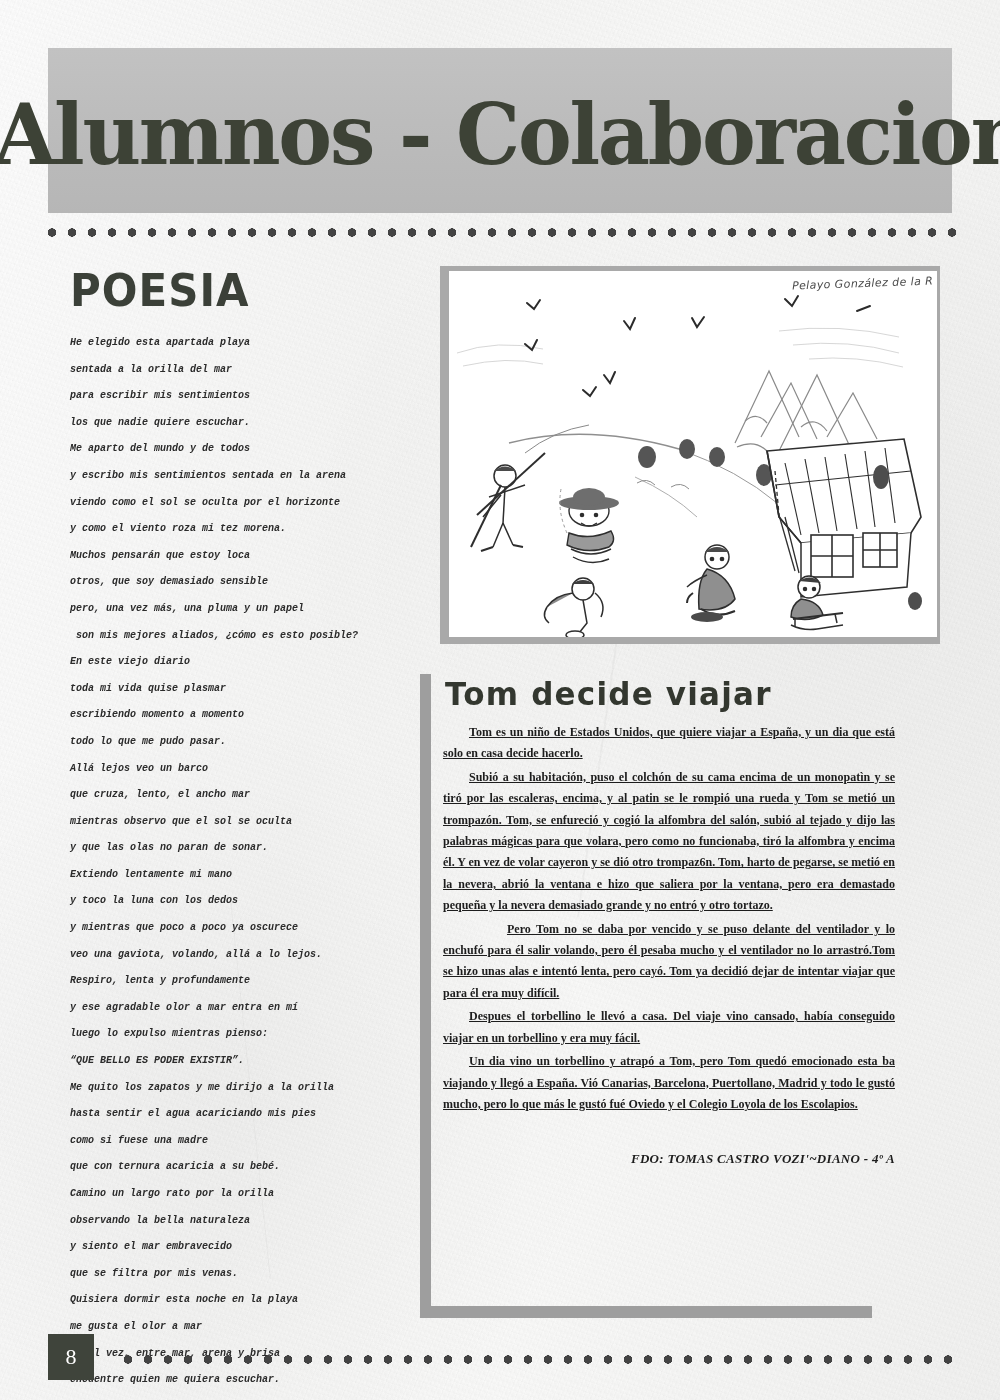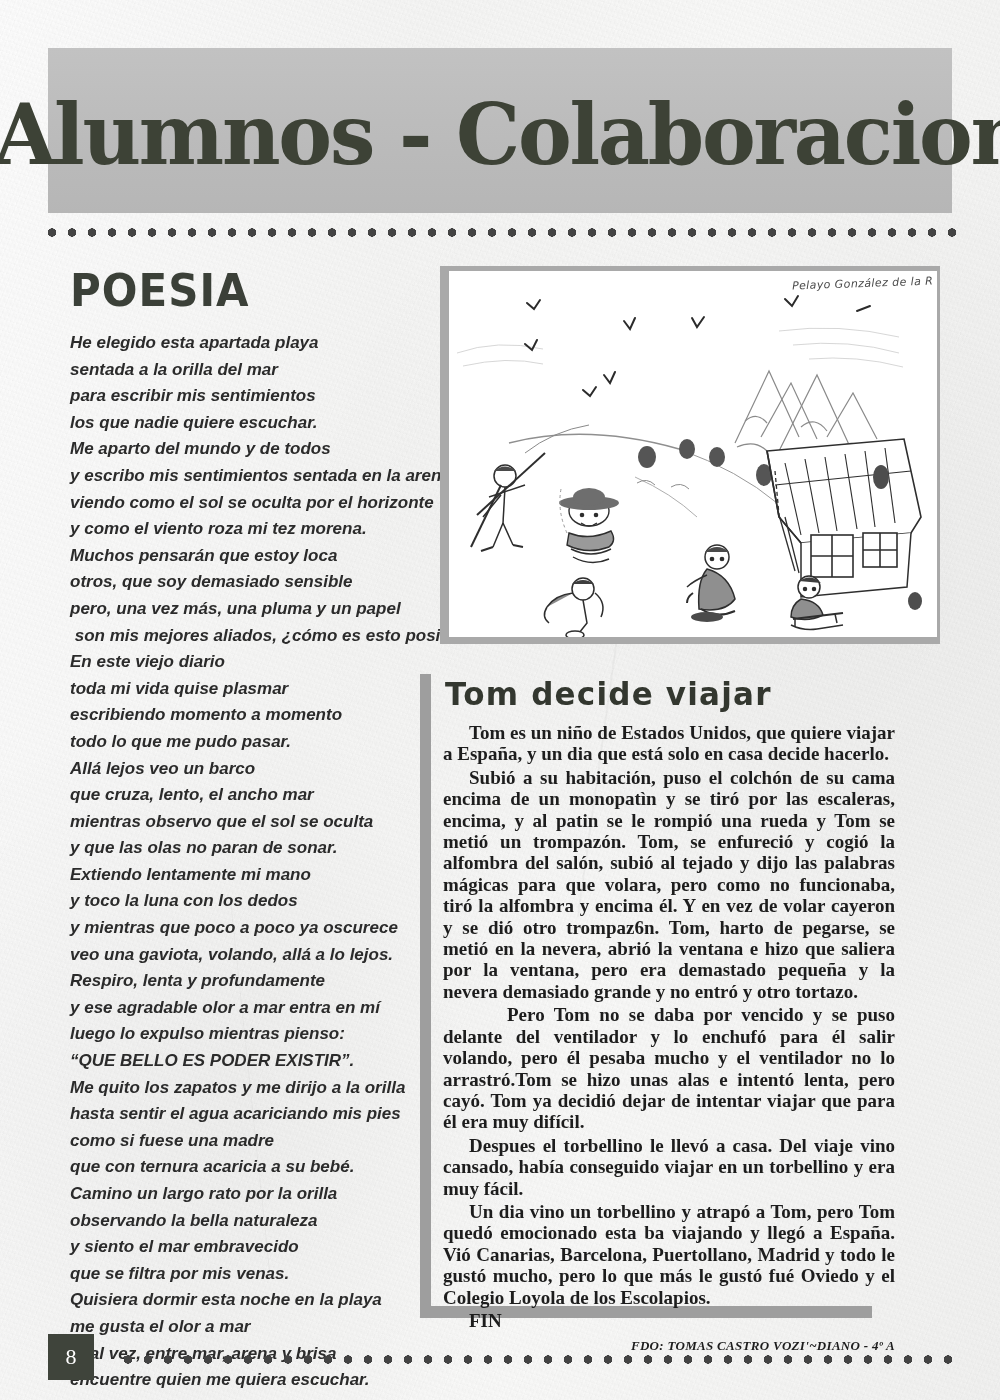--- a/index.html
+++ b/index.html
@@ -59,23 +59,23 @@
   #poem-col{position:absolute;left:70px;top:268px;width:350px;}
   #poem-heading{
     font-family:"DejaVu Sans", sans-serif;
     font-weight:700;
     font-size:42px;letter-spacing:1px;line-height:44px;
     color:#3b4038;
     transform:scaleY(1.06);transform-origin:left top;
     margin-bottom:18px;
   }
   #poem-lines{
-    font-family:Liberation Sans, sans-serif;
+    font-family:Liberation Mono, monospace;
     font-style:italic;font-weight:700;
-    font-size:17px;line-height:26.6px;
+    font-size:10px;line-height:26.6px;
     color:#2b2b2b;
     white-space:pre-wrap;
   }
   .pline{white-space:pre;}
 
   
   #drawing-wrap{position:absolute;left:440px;top:266px;width:500px;height:378px;}
   #drawing-shadow{
     position:absolute;left:0;top:0;width:500px;height:378px;
     background:#a9a9a9;
@@ -106,30 +106,31 @@
     font-family:"DejaVu Sans", sans-serif;
     font-weight:700;font-size:31px;line-height:34px;
     letter-spacing:1.2px;
     color:#33372f;
     margin:10px 0 12px 2px;
     transform:scaleY(1.04);transform-origin:left top;
   }
   #story-body{
     font-family:"Liberation Serif", serif;
     font-weight:700;
-    font-size:19px;line-height:21.4px;
+    font-size:12px;line-height:21.4px;
     color:#1d1d1d;
     text-align:justify;
     width:452px;
+    text-decoration:underline;
   }
   #story-body p{margin:0 0 2px 0;text-indent:26px;}
   #story-body p.wide-indent{text-indent:64px;}
   #story-body p.fin{text-indent:26px;margin-top:2px;}
   #story-author{
-    margin-top:7px;width:452px;text-align:right;
+    margin-top:36px;width:452px;text-align:right;
     font-family:"Liberation Serif", serif;
     font-style:italic;font-weight:700;
     font-size:13px;letter-spacing:.3px;color:#1d1d1d;
   }
 
   
   #page-number{
     position:absolute;left:48px;top:1334px;width:46px;height:46px;
     background:#3f443b;
     color:#ffffff;
@@ -305,21 +306,20 @@
     <div id="story-rule-left"></div>
     <div id="story-rule-bottom"></div>
     <div id="story-inner">
       <div id="story-title">Tom decide viajar</div>
       <div id="story-body">
           <p>Tom es un niño de Estados Unidos, que quiere viajar a España, y un dia que está solo en casa decide hacerlo.</p>
           <p>Subió a su habitación, puso el colchón de su cama encima de un monopatìn y se tiró por las escaleras, encima, y al patin se le rompió una rueda y Tom se metió un trompazón. Tom, se enfureció y cogió la alfombra del salón, subió al tejado y dijo las palabras mágicas para que volara, pero como no funcionaba, tiró la alfombra y encima él. Y en vez de volar cayeron y se dió otro trompaz6n. Tom, harto de pegarse, se metió en la nevera, abrió la ventana e hizo que saliera por la ventana, pero era demastado pequeña y la nevera demasiado grande y no entró y otro tortazo.</p>
           <p class="wide-indent">Pero Tom no se daba por vencido y se puso delante del ventilador y lo enchufó para él salir volando, pero él pesaba mucho y el ventilador no lo arrastró.Tom se hizo unas alas e intentó lenta, pero cayó. Tom ya decidió dejar de intentar viajar que para él era muy difícil.</p>
           <p>Despues el torbellino le llevó a casa. Del viaje vino cansado, había conseguido viajar en un torbellino y era muy fácil.</p>
           <p>Un dia vino un torbellino y atrapó a Tom, pero Tom quedó emocionado esta ba viajando y llegó a España. Vió Canarias, Barcelona, Puertollano, Madrid y todo le gustó mucho, pero lo que más le gustó fué Oviedo y el Colegio Loyola de los Escolapios.</p>
-          <p class="fin">FIN</p>
         </div>
       <div id="story-author">FDO: TOMAS CASTRO VOZI'~DIANO - 4º A</div>
     </div>
   </div>
 
   <div id="page-number">8</div>
   <div class="dots" id="dots-bottom"></div>
 </div>
 
 </body></html>

